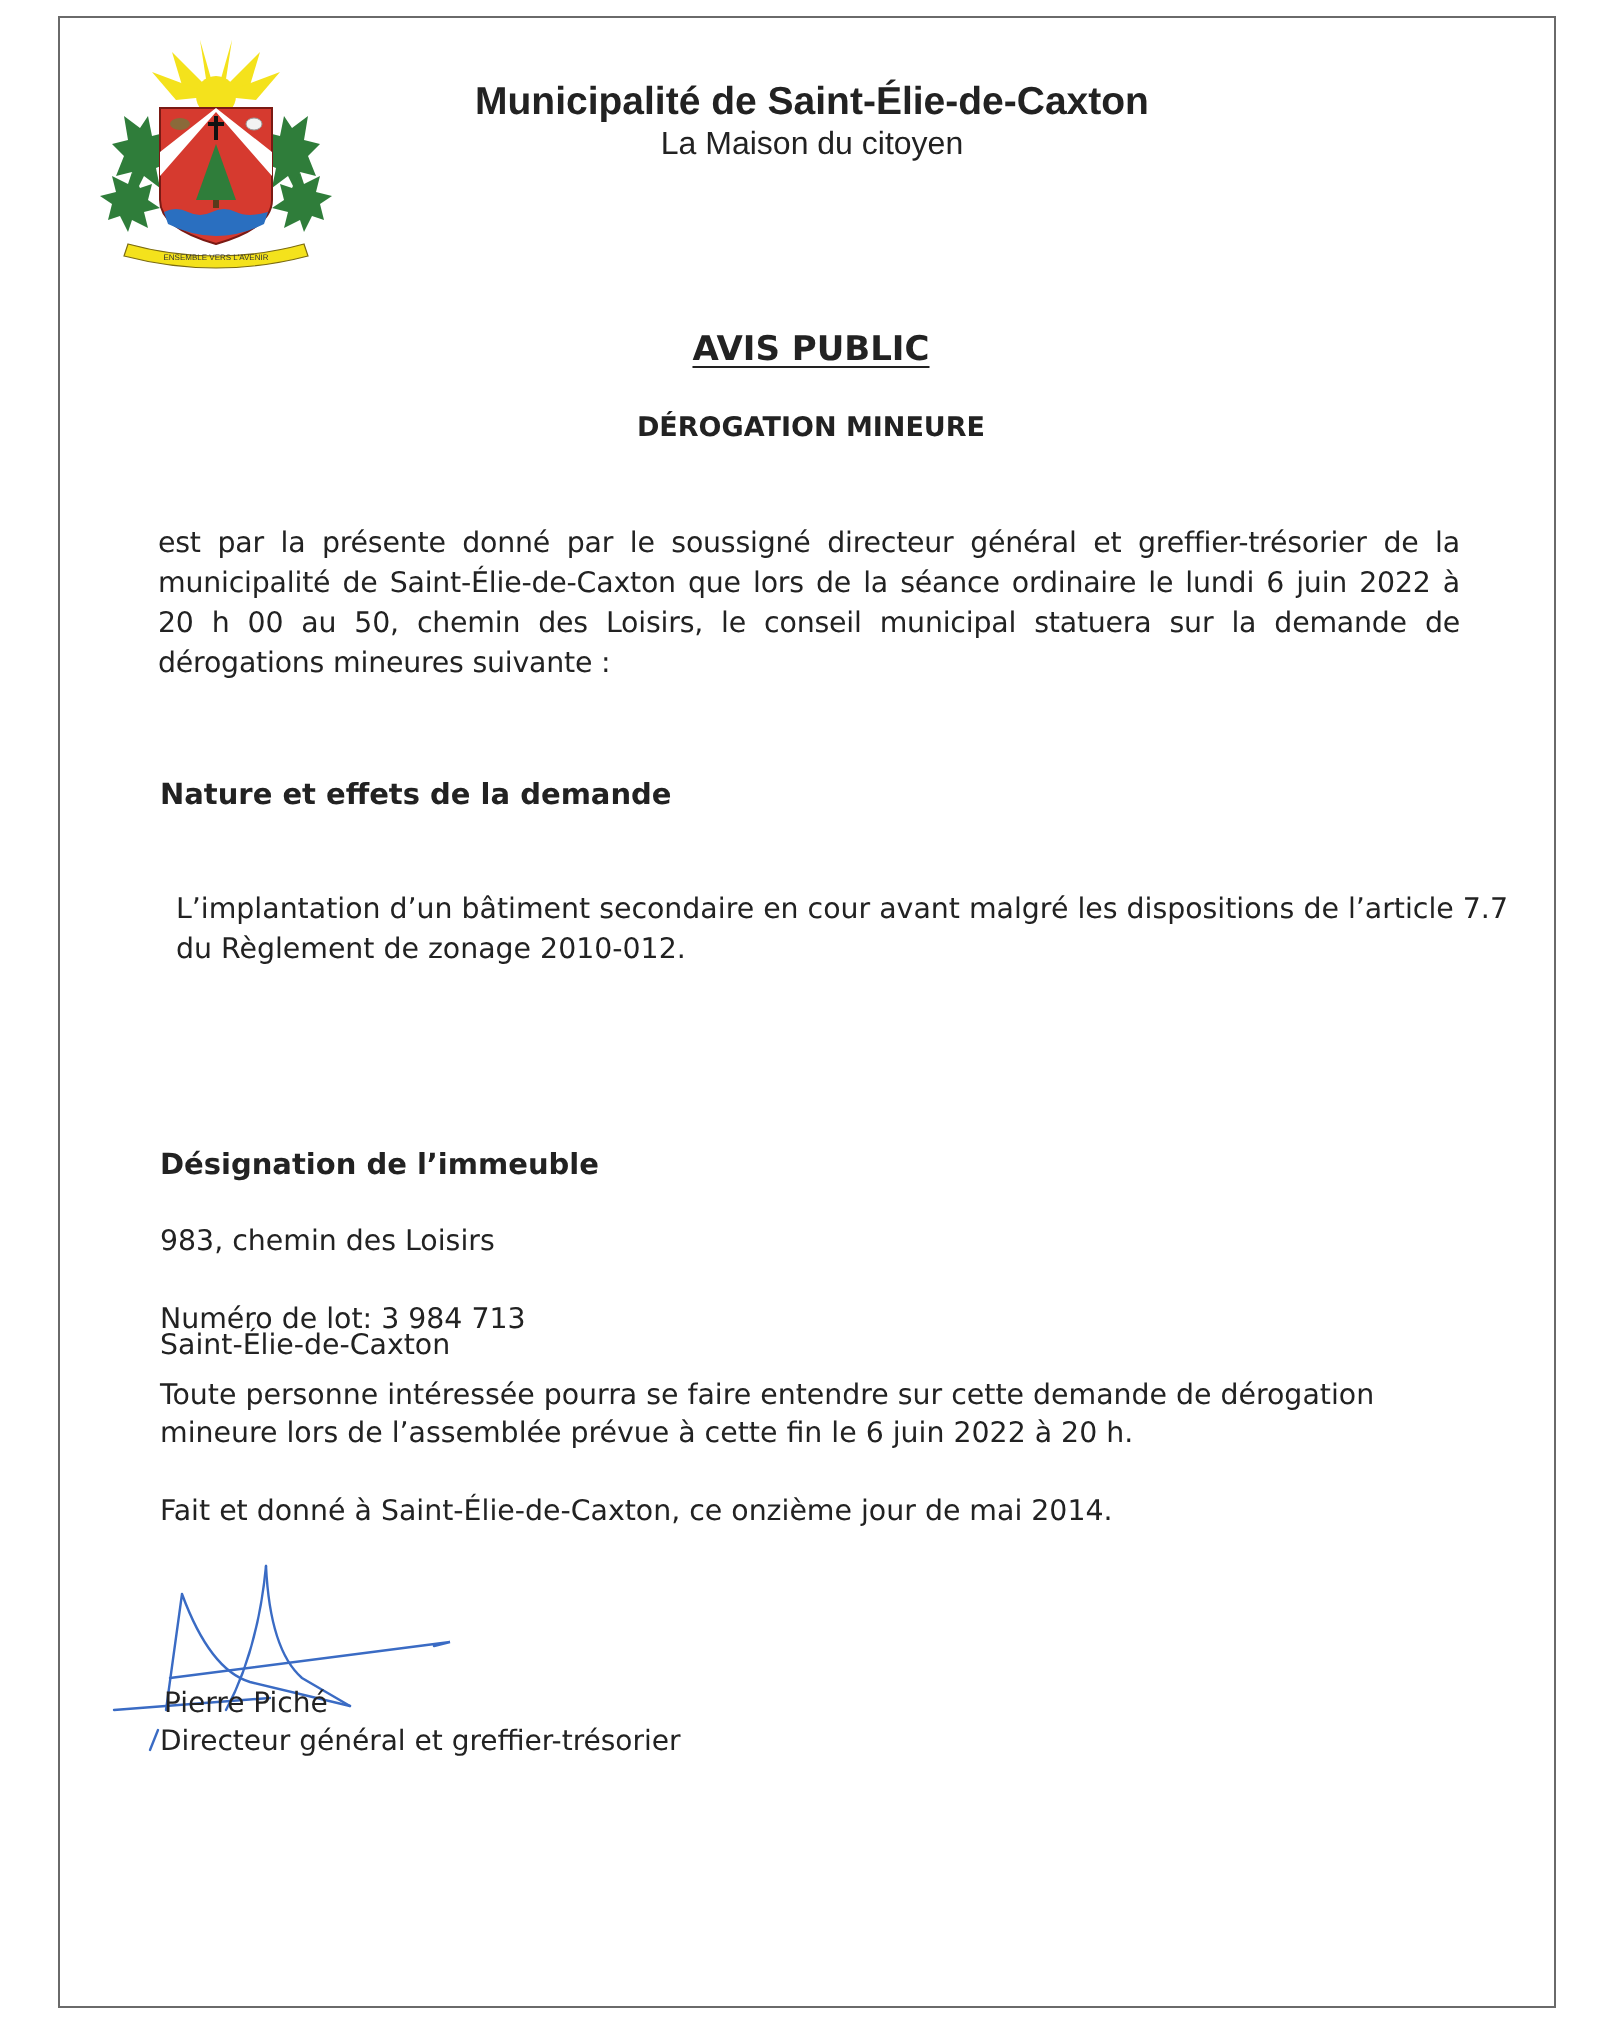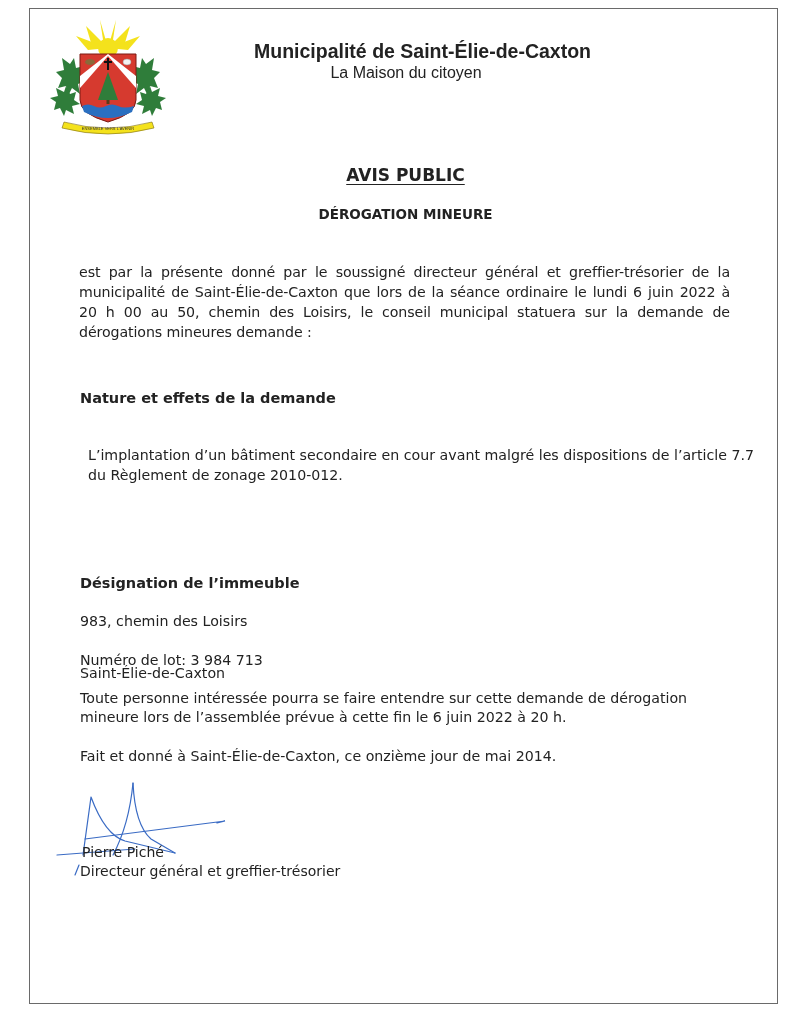--- a/index.html
+++ b/index.html
@@ -1,21 +1,21 @@
 <!DOCTYPE html>
 <html><head>
 <meta charset="utf-8">
 <style>
   html, body { margin:0; padding:0; background:#fff; }
   body { width:811px; height:1019px; position:relative; overflow:hidden;
          font-family:"DejaVu Sans", sans-serif; color:#222; }
   .frame { position:absolute; left:29px; top:8px; width:749px; height:996px;
            border:1px solid #6a6a6a; box-sizing:border-box; }
   .logo { position:absolute; left:48px; top:18px; width:120px; height:118px; }
-  .hdr-title { position:absolute; left:221px; top:40px; width:370px; text-align:right;
+  .hdr-title { position:absolute; left:221px; top:40px; width:370px; text-align:center;
                font-family:"Liberation Sans", sans-serif; font-weight:bold; font-size:19.5px; color:#222; }
   .hdr-sub { position:absolute; left:221px; top:64px; width:370px; text-align:center;
              font-family:"Liberation Sans", sans-serif; font-size:16px; color:#222; }
   .title { position:absolute; left:0; width:811px; text-align:center; font-weight:bold; color:#222; }
   .t1 { top:165px; font-size:17px; text-decoration:underline; text-underline-offset:3px; }
   .t2 { top:206px; font-size:13.5px; }
   .para { position:absolute; left:79px; width:651px; font-size:14.2px; line-height:20px;
           text-align:justify; letter-spacing:-0.1px; }
   .para .ln { display:block; text-align:justify; text-align-last:justify; height:20px; white-space:nowrap; }
   .para .ln.last { text-align-last:left; }
@@ -69,21 +69,21 @@
 <div class="hdr-title">Municipalité de Saint-Élie-de-Caxton</div>
 <div class="hdr-sub">La Maison du citoyen</div>
 
 <div class="title t1">AVIS PUBLIC</div>
 <div class="title t2">DÉROGATION MINEURE</div>
 
 <div class="para" style="top:262px;">
   <span class="ln">est par la présente donné par le soussigné directeur général et greffier-trésorier de la</span>
   <span class="ln">municipalité de Saint-Élie-de-Caxton que lors de la séance ordinaire le lundi 6 juin 2022 à</span>
   <span class="ln">20 h 00 au 50, chemin des Loisirs, le conseil municipal statuera sur la demande de</span>
-  <span class="ln last">dérogations mineures demande :</span>
+  <span class="ln last">dérogations mineures suivante :</span>
 </div>
 
 <div class="h2" style="top:390px;">Nature et effets de la demande</div>
 <div class="txt" style="left:88px; top:445px;">L’implantation d’un bâtiment secondaire en cour avant malgré les dispositions de l’article 7.7</div>
 <div class="txt" style="left:88px; top:465px;">du Règlement de zonage 2010-012.</div>
 
 <div class="h2" style="top:575px;">Désignation de l’immeuble</div>
 <div class="txt" style="top:611px;">983, chemin des Loisirs</div>
 <div class="txt" style="top:663px;">Saint-Élie-de-Caxton</div>
 <div class="txt" style="top:650px;">Numéro de lot: 3 984 713</div>

